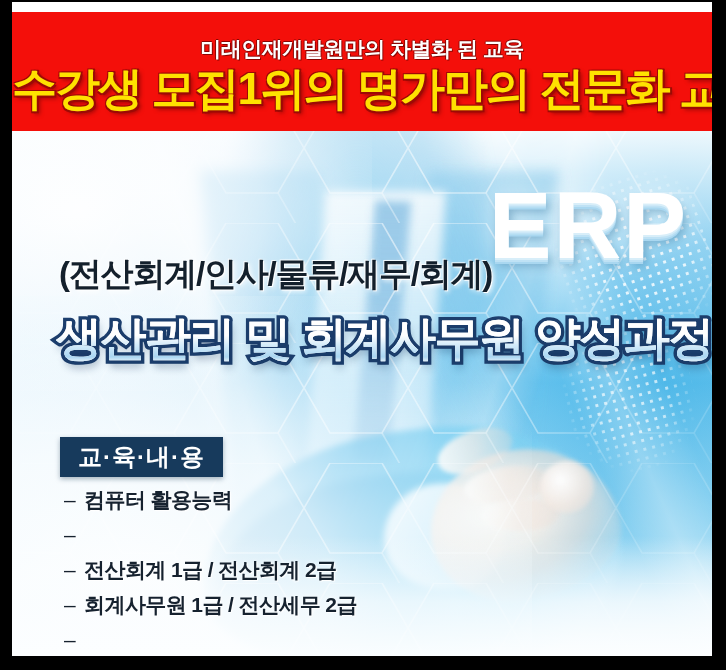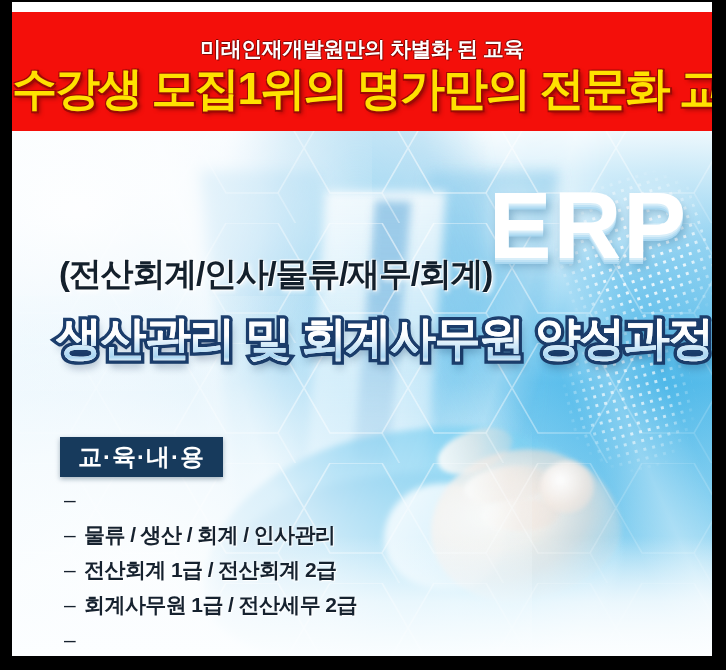--- a/index.html
+++ b/index.html
@@ -557,24 +557,24 @@
     <div class="paren-line">(전산회계/인사/물류/재무/회계)</div>
 
     <div class="course-title">생산관리 및 회계사무원 양성과정</div>
     <div class="course-title-top">생산관리 및 회계사무원 양성과정</div>
 
     <div class="edu-badge">교·육·내·용</div>
 
     <ul class="bullets">
       <li class="bullet-item">
         <span class="bullet-dash">–</span>
+        <span>컴퓨터 활용능력</span>
       </li>
       <li class="bullet-item">
         <span class="bullet-dash">–</span>
-        <span>물류 / 생산 / 회계 / 인사관리</span>
       </li>
       <li class="bullet-item">
         <span class="bullet-dash">–</span>
         <span>전산회계 1급 / 전산회계 2급</span>
       </li>
       <li class="bullet-item">
         <span class="bullet-dash">–</span>
         <span>회계사무원 1급 / 전산세무 2급</span>
       </li>
       <li class="bullet-item">

